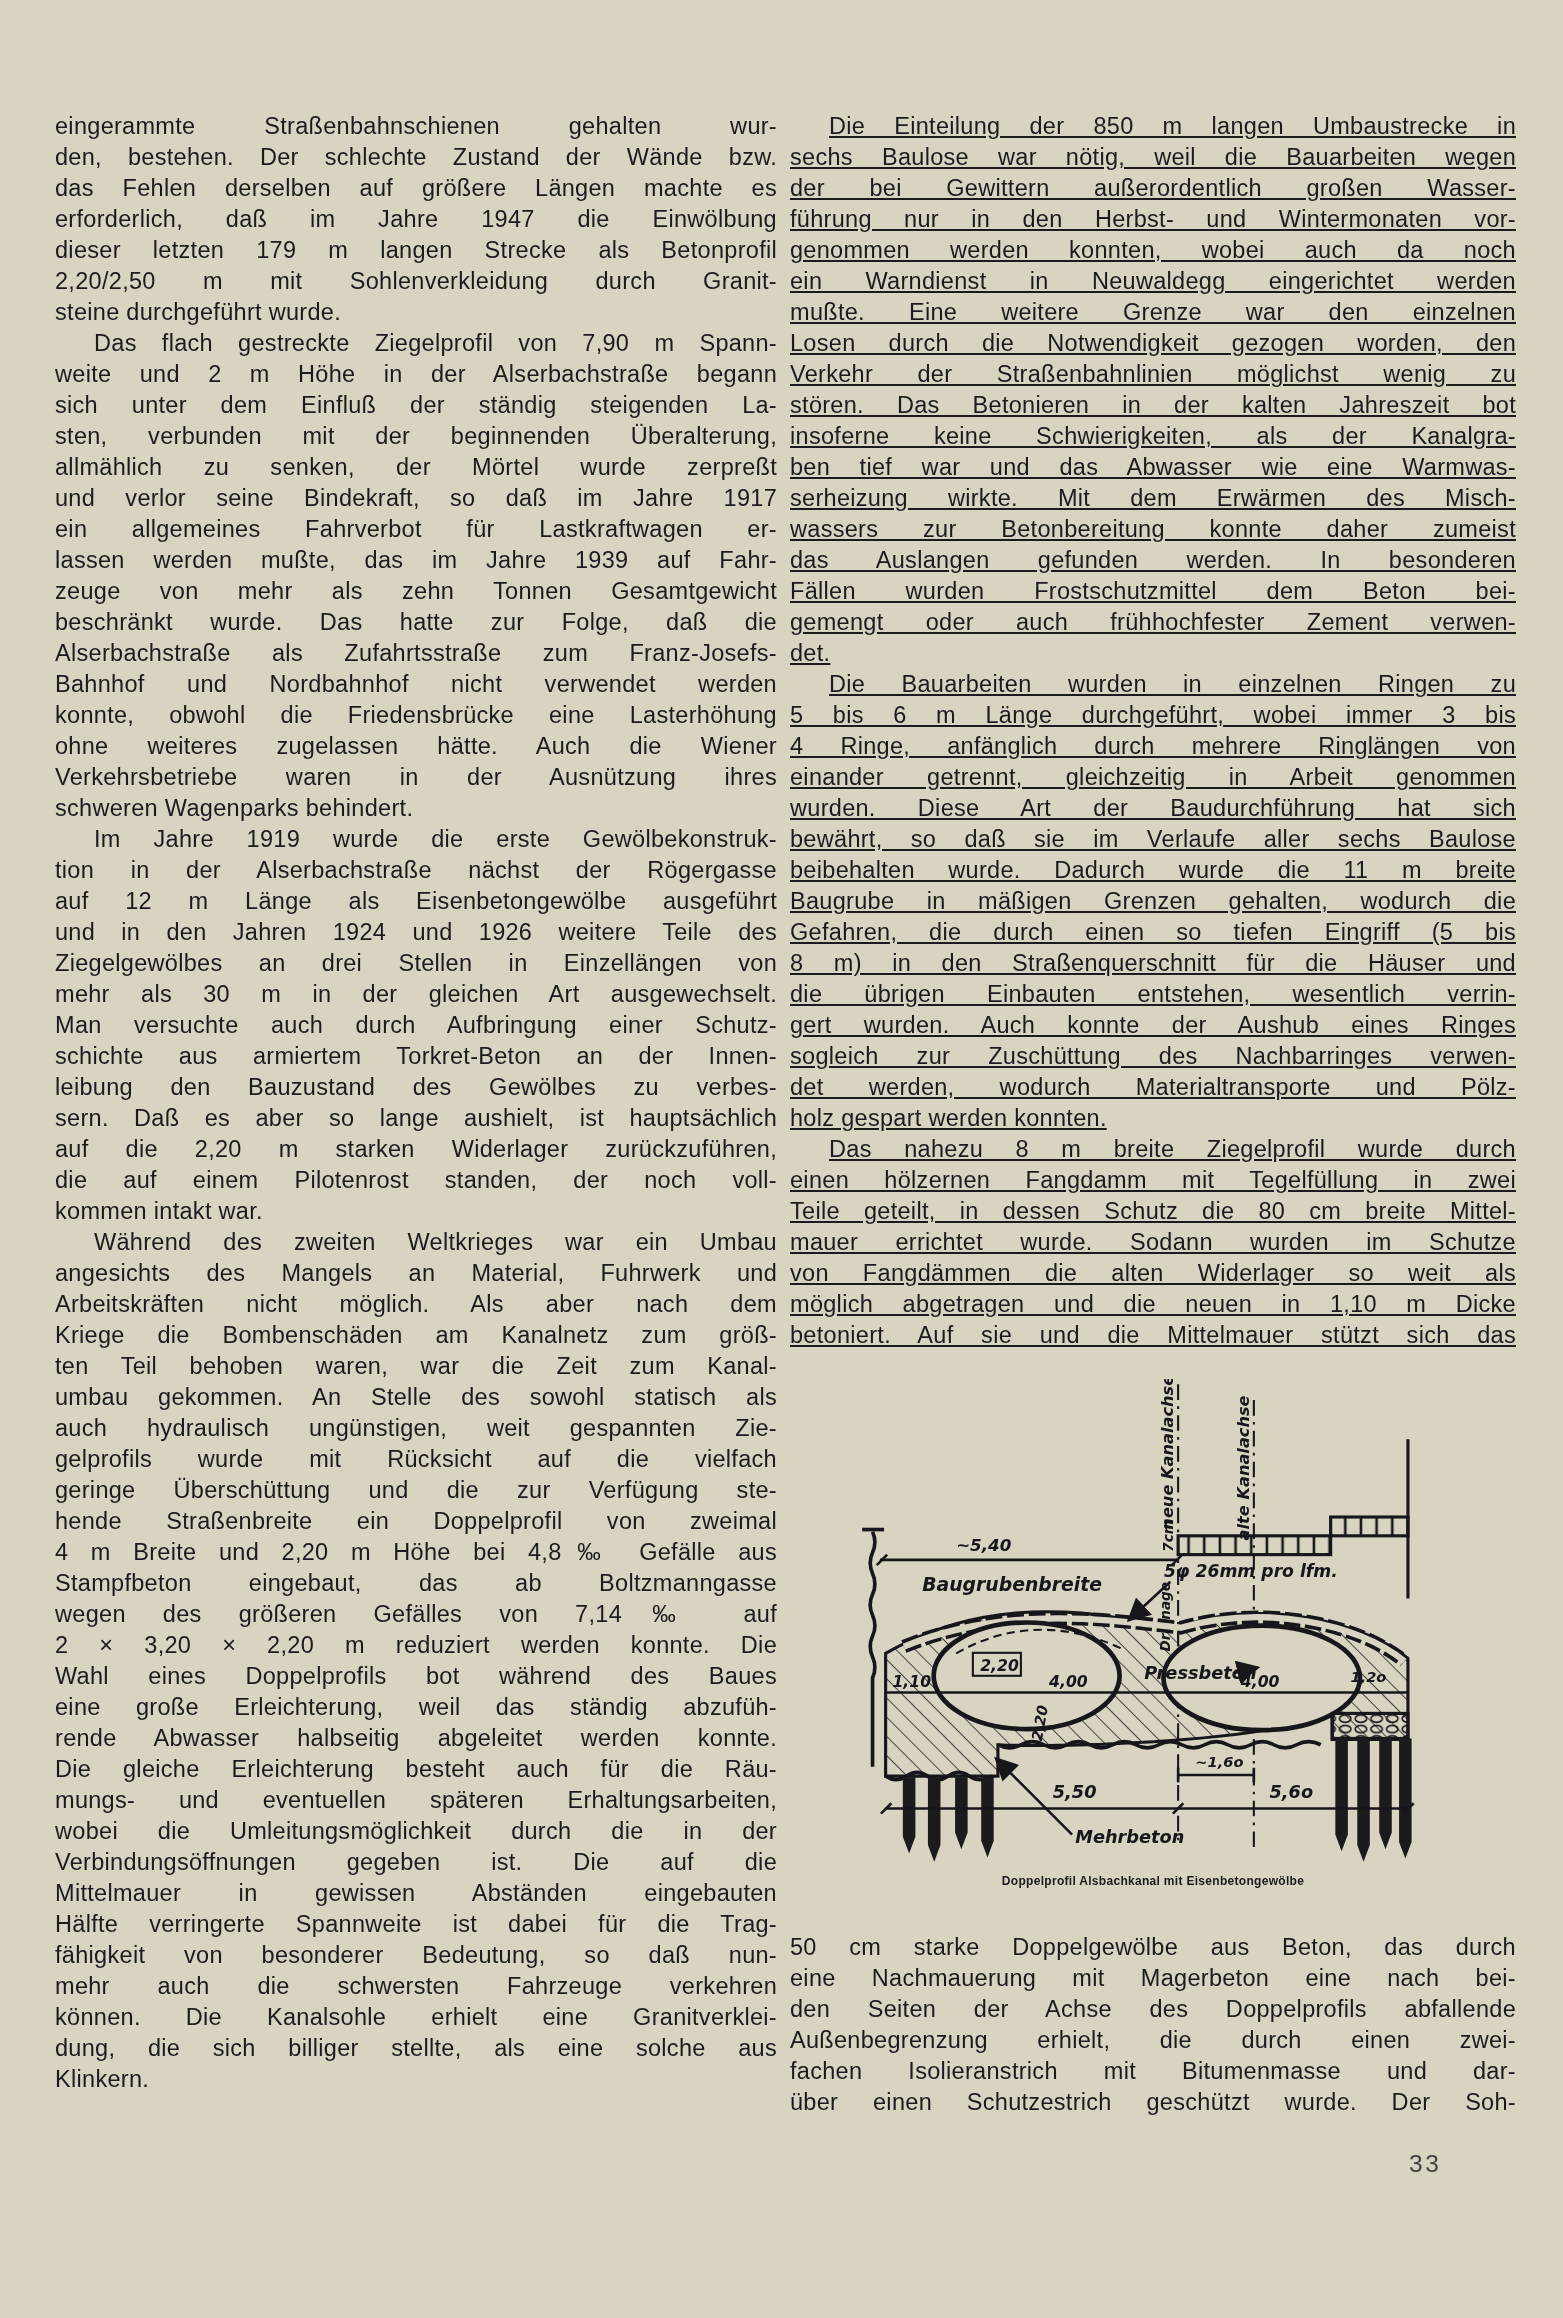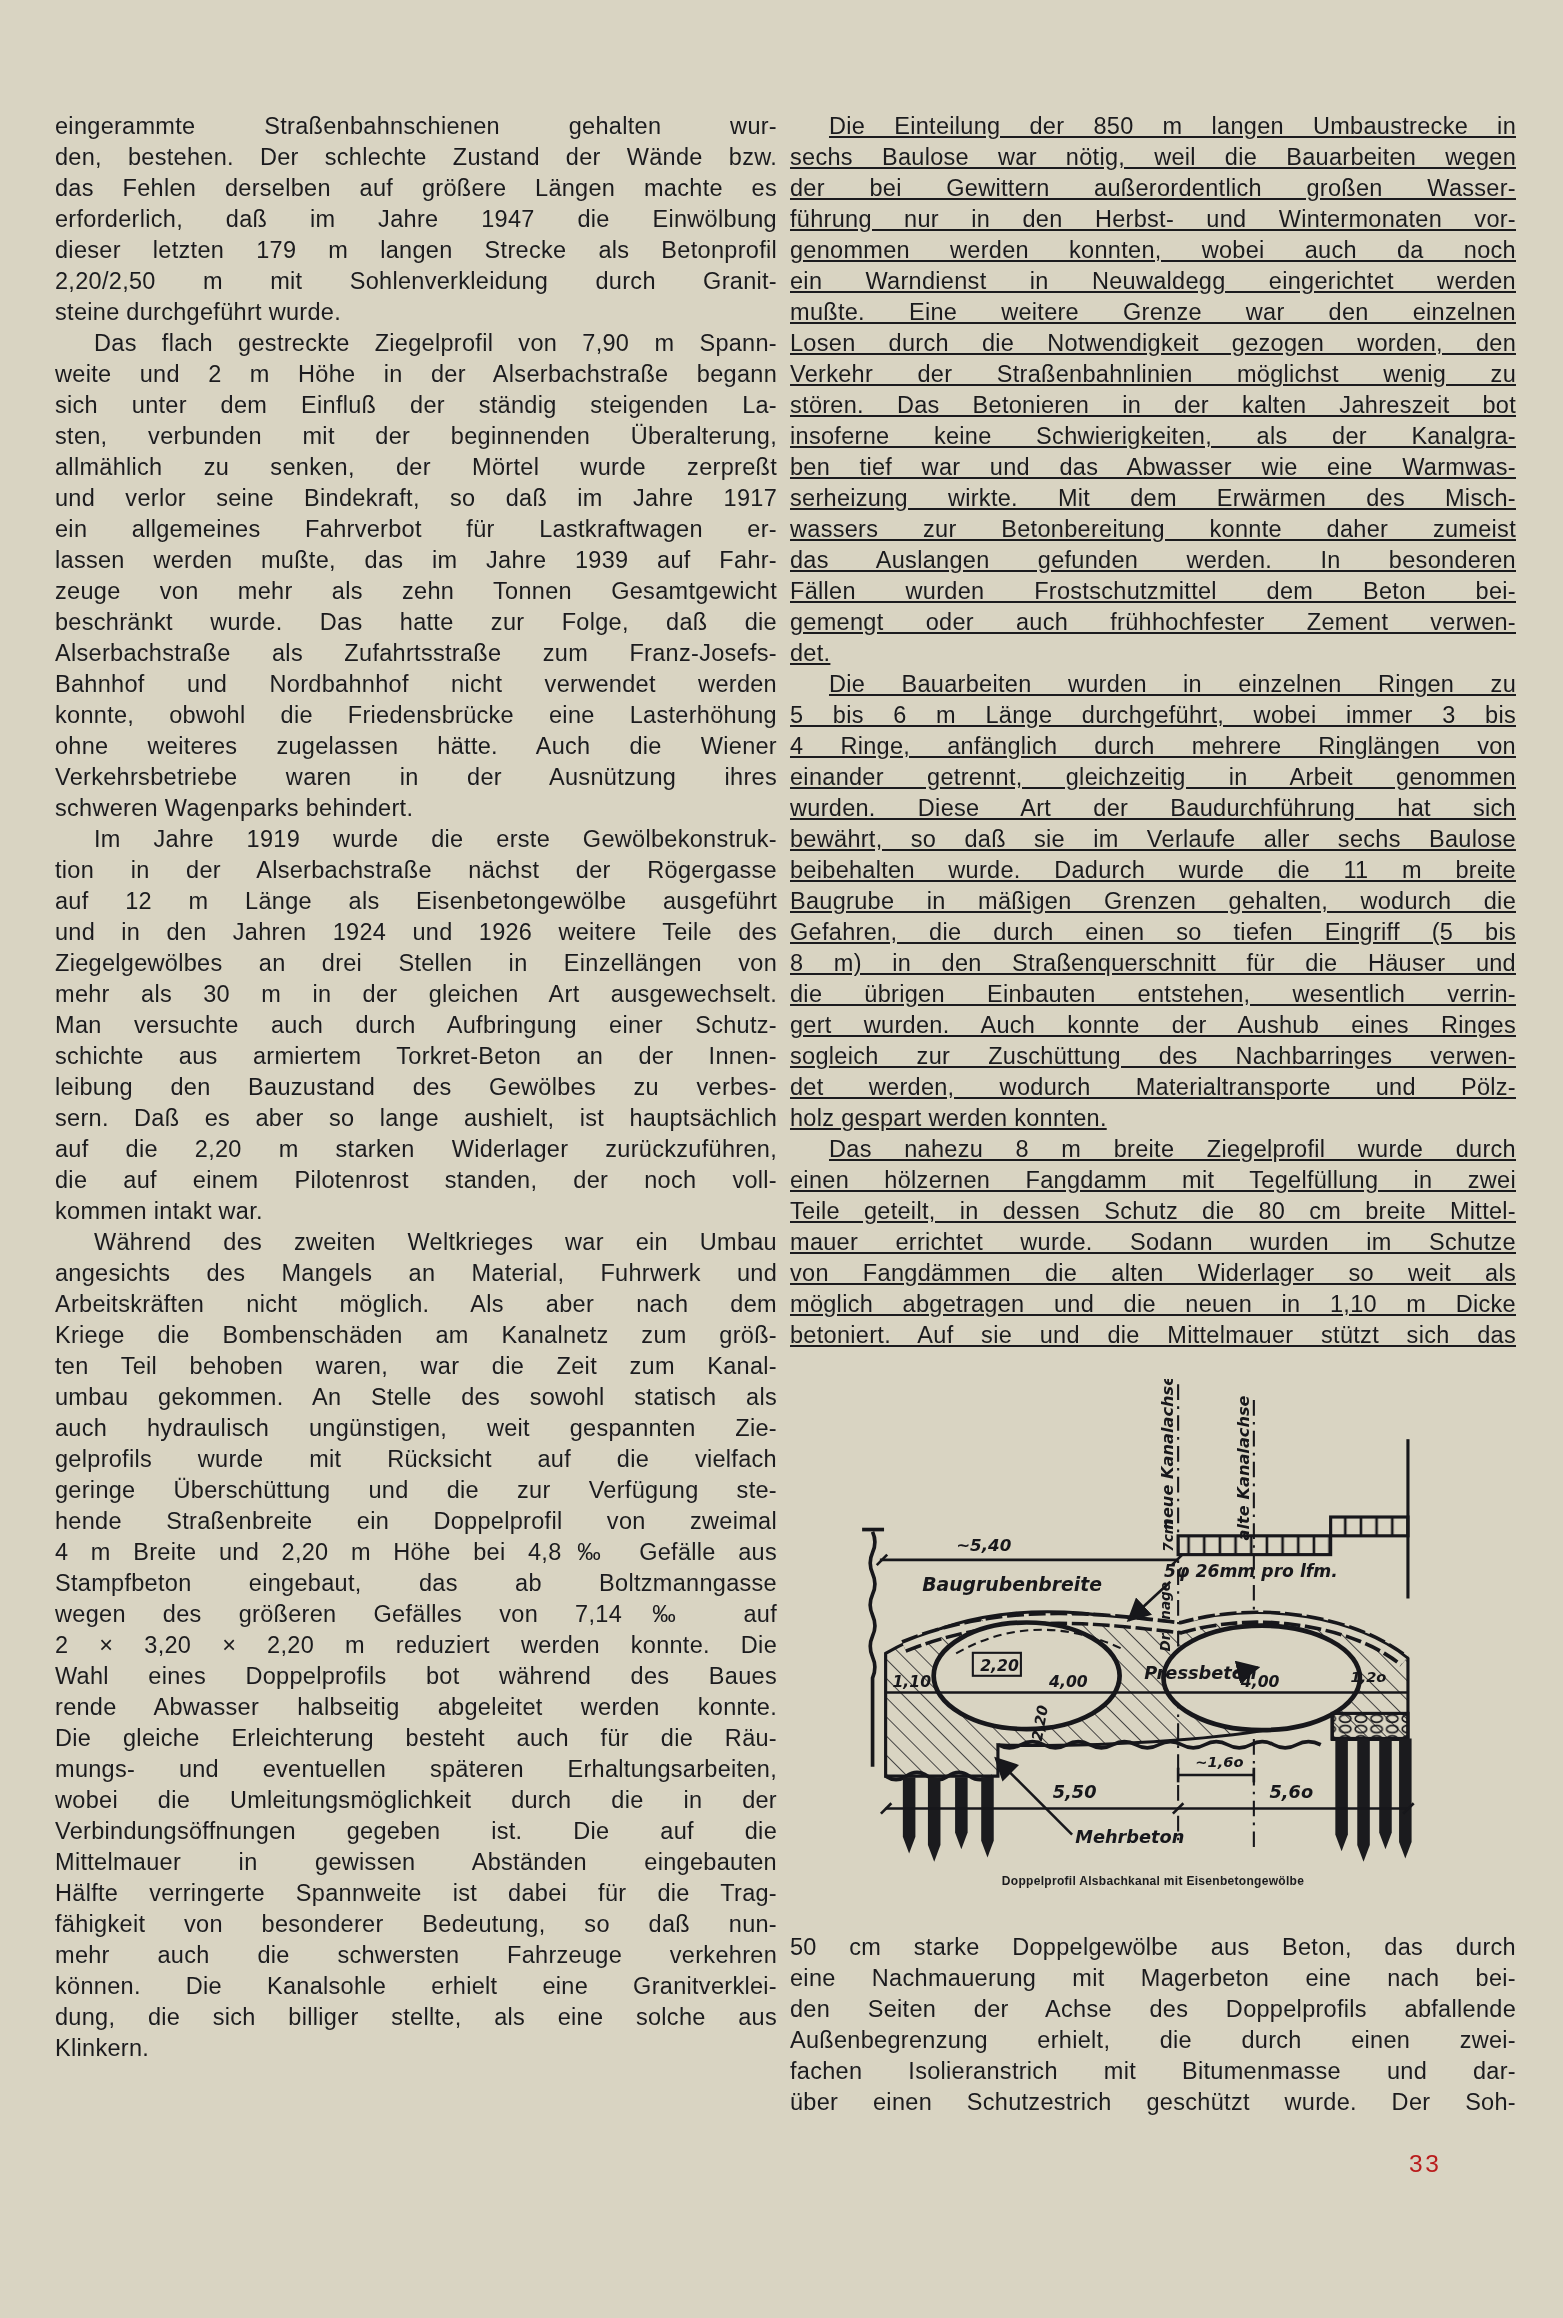--- a/index.html
+++ b/index.html
@@ -23,21 +23,21 @@
   }
   .line.last{text-align-last:left;}
   .line.indent{padding-left:39px;}
   #figure{position:absolute;left:836px;top:1379px;width:585px;height:486px;}
   #figure-caption{
     position:absolute;left:790px;top:1874px;width:726px;
     text-align:center;font-size:12px;font-weight:bold;letter-spacing:0.3px;
   }
   #page-number{
     position:absolute;left:1409px;top:2150px;
-    font-size:24.5px;letter-spacing:2.6px;color:#b91c1c;
+    font-size:24.5px;letter-spacing:2.6px;color:#404040;
   }
   svg text{fill:#17171b;}
   .diag-label{font-family:"DejaVu Sans",sans-serif;font-style:italic;font-weight:bold;}
 </style>
 </head>
 <body>
 
 <div class="page-inner">
 
   <div id="col-left" class="col">
@@ -92,20 +92,21 @@
         <div class="line">umbau gekommen. An Stelle des sowohl statisch als</div>
         <div class="line">auch hydraulisch ungünstigen, weit gespannten Zie-</div>
         <div class="line">gelprofils wurde mit Rücksicht auf die vielfach</div>
         <div class="line">geringe Überschüttung und die zur Verfügung ste-</div>
         <div class="line">hende Straßenbreite ein Doppelprofil von zweimal</div>
         <div class="line">4 m Breite und 2,20 m Höhe bei 4,8‰ Gefälle aus</div>
         <div class="line">Stampfbeton eingebaut, das ab Boltzmanngasse</div>
         <div class="line">wegen des größeren Gefälles von 7,14‰ auf</div>
         <div class="line">2 × 3,20 × 2,20 m reduziert werden konnte. Die</div>
         <div class="line">Wahl eines Doppelprofils bot während des Baues</div>
+        <div class="line">eine große Erleichterung, weil das ständig abzufüh-</div>
         <div class="line">rende Abwasser halbseitig abgeleitet werden konnte.</div>
         <div class="line">Die gleiche Erleichterung besteht auch für die Räu-</div>
         <div class="line">mungs- und eventuellen späteren Erhaltungsarbeiten,</div>
         <div class="line">wobei die Umleitungsmöglichkeit durch die in der</div>
         <div class="line">Verbindungsöffnungen gegeben ist. Die auf die</div>
         <div class="line">Mittelmauer in gewissen Abständen eingebauten</div>
         <div class="line">Hälfte verringerte Spannweite ist dabei für die Trag-</div>
         <div class="line">fähigkeit von besonderer Bedeutung, so daß nun-</div>
         <div class="line">mehr auch die schwersten Fahrzeuge verkehren</div>
         <div class="line">können. Die Kanalsohle erhielt eine Granitverklei-</div>

